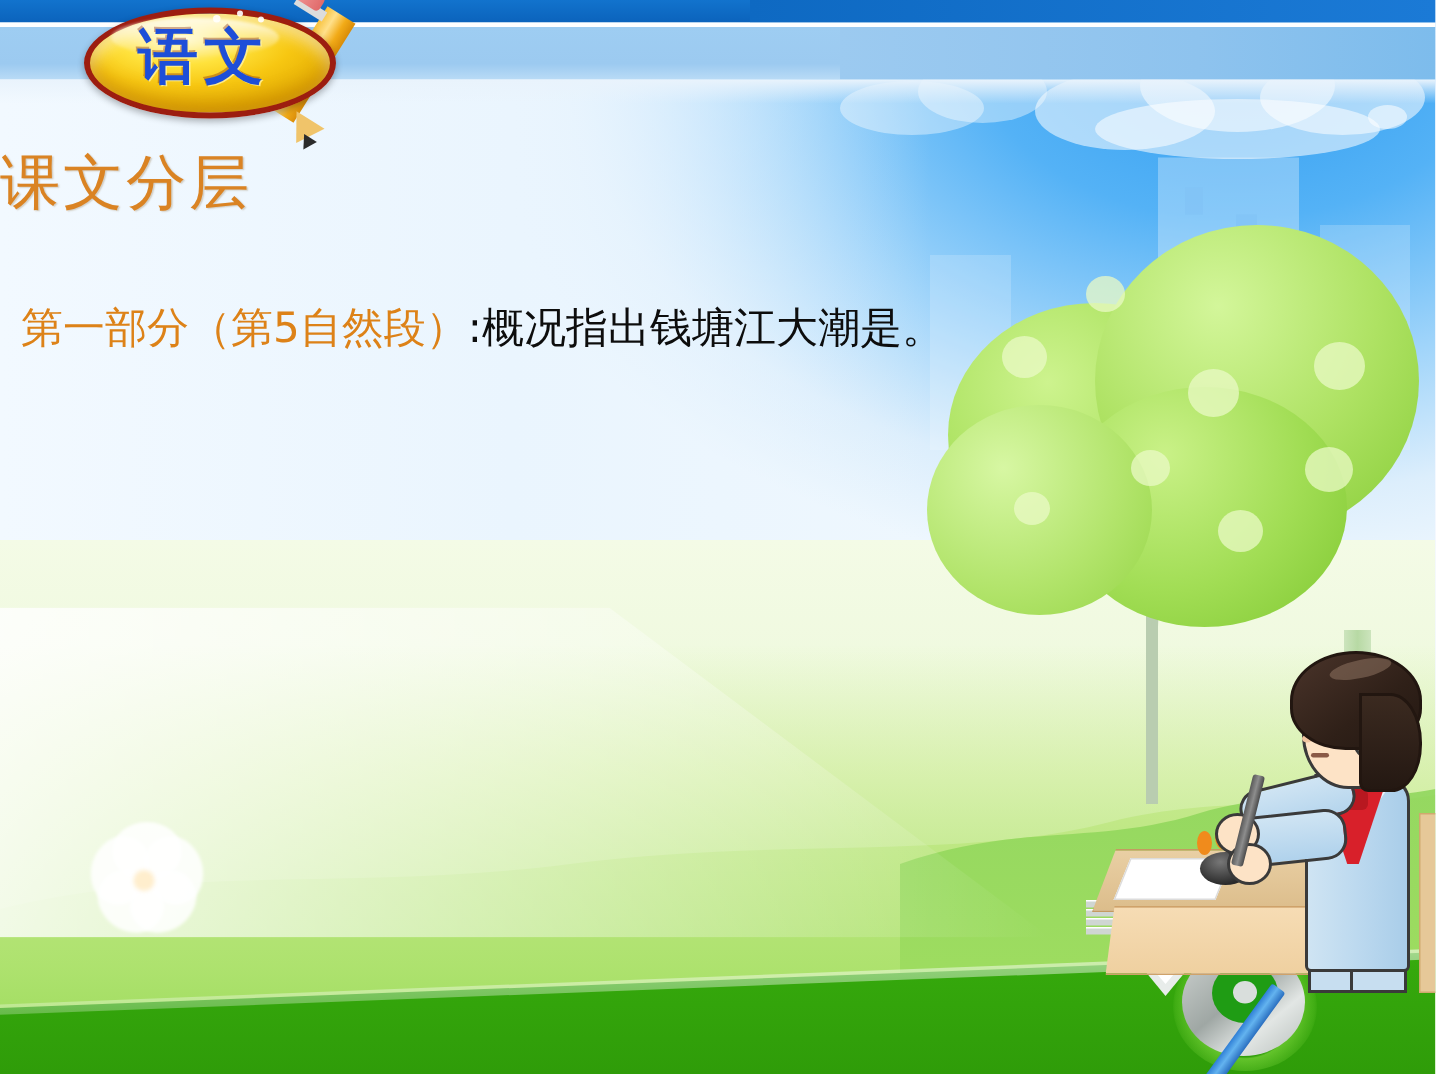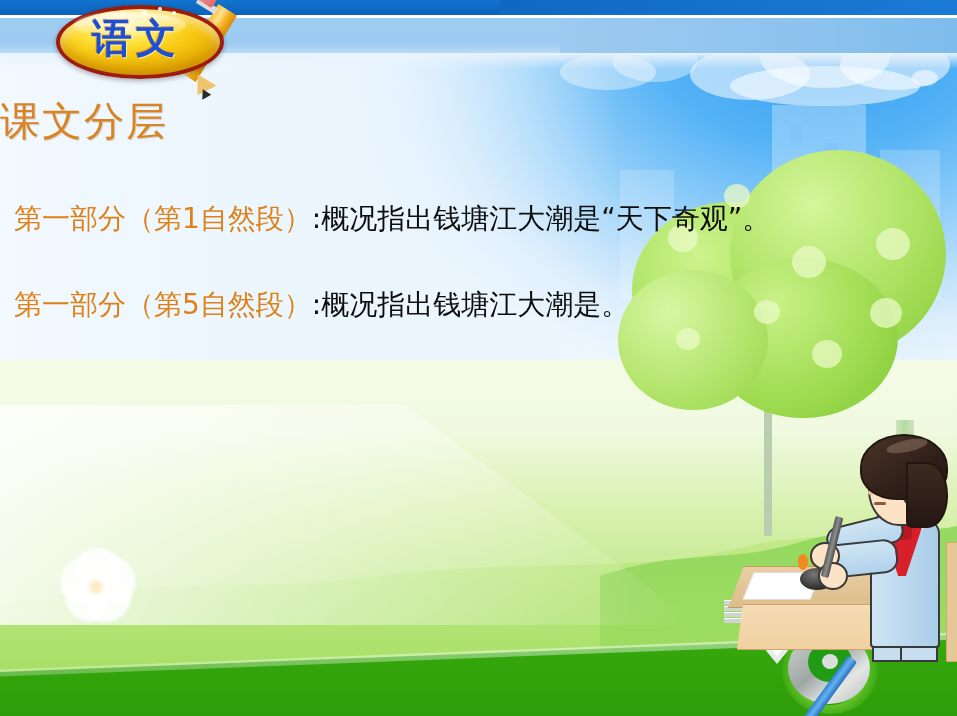--- a/index.html
+++ b/index.html
@@ -652,23 +652,20 @@
     <div class="logo-sparkle" style="left:96px; top:10px; width:5px; height:5px;"></div>
     <div class="logo-sparkle" style="left:112px; top:7px;  width:4px; height:4px;"></div>
     <div class="logo-sparkle" style="left:126px; top:11px; width:4px; height:4px;"></div>
     <div class="logo-text">语文</div>
   </div>
 
   <div class="title">课文分层</div>
 
   <div class="lines">
     <div class="line">
-      <span class="hl">第一部分（第1自然段）</span><span class="body">:概况指出钱塘江大潮是“天下奇观”。</span>
-    </div>
-    <div class="line">
       <span class="hl">第一部分（第5自然段）</span><span class="body">:概况指出钱塘江大潮是。</span>
     </div>
   </div>
 
   <div class="student">
     <div class="side-post"></div>
 
     <div class="cd-arc"></div>
     <div class="cd-outer"></div>
     <div class="cd-green"></div>

